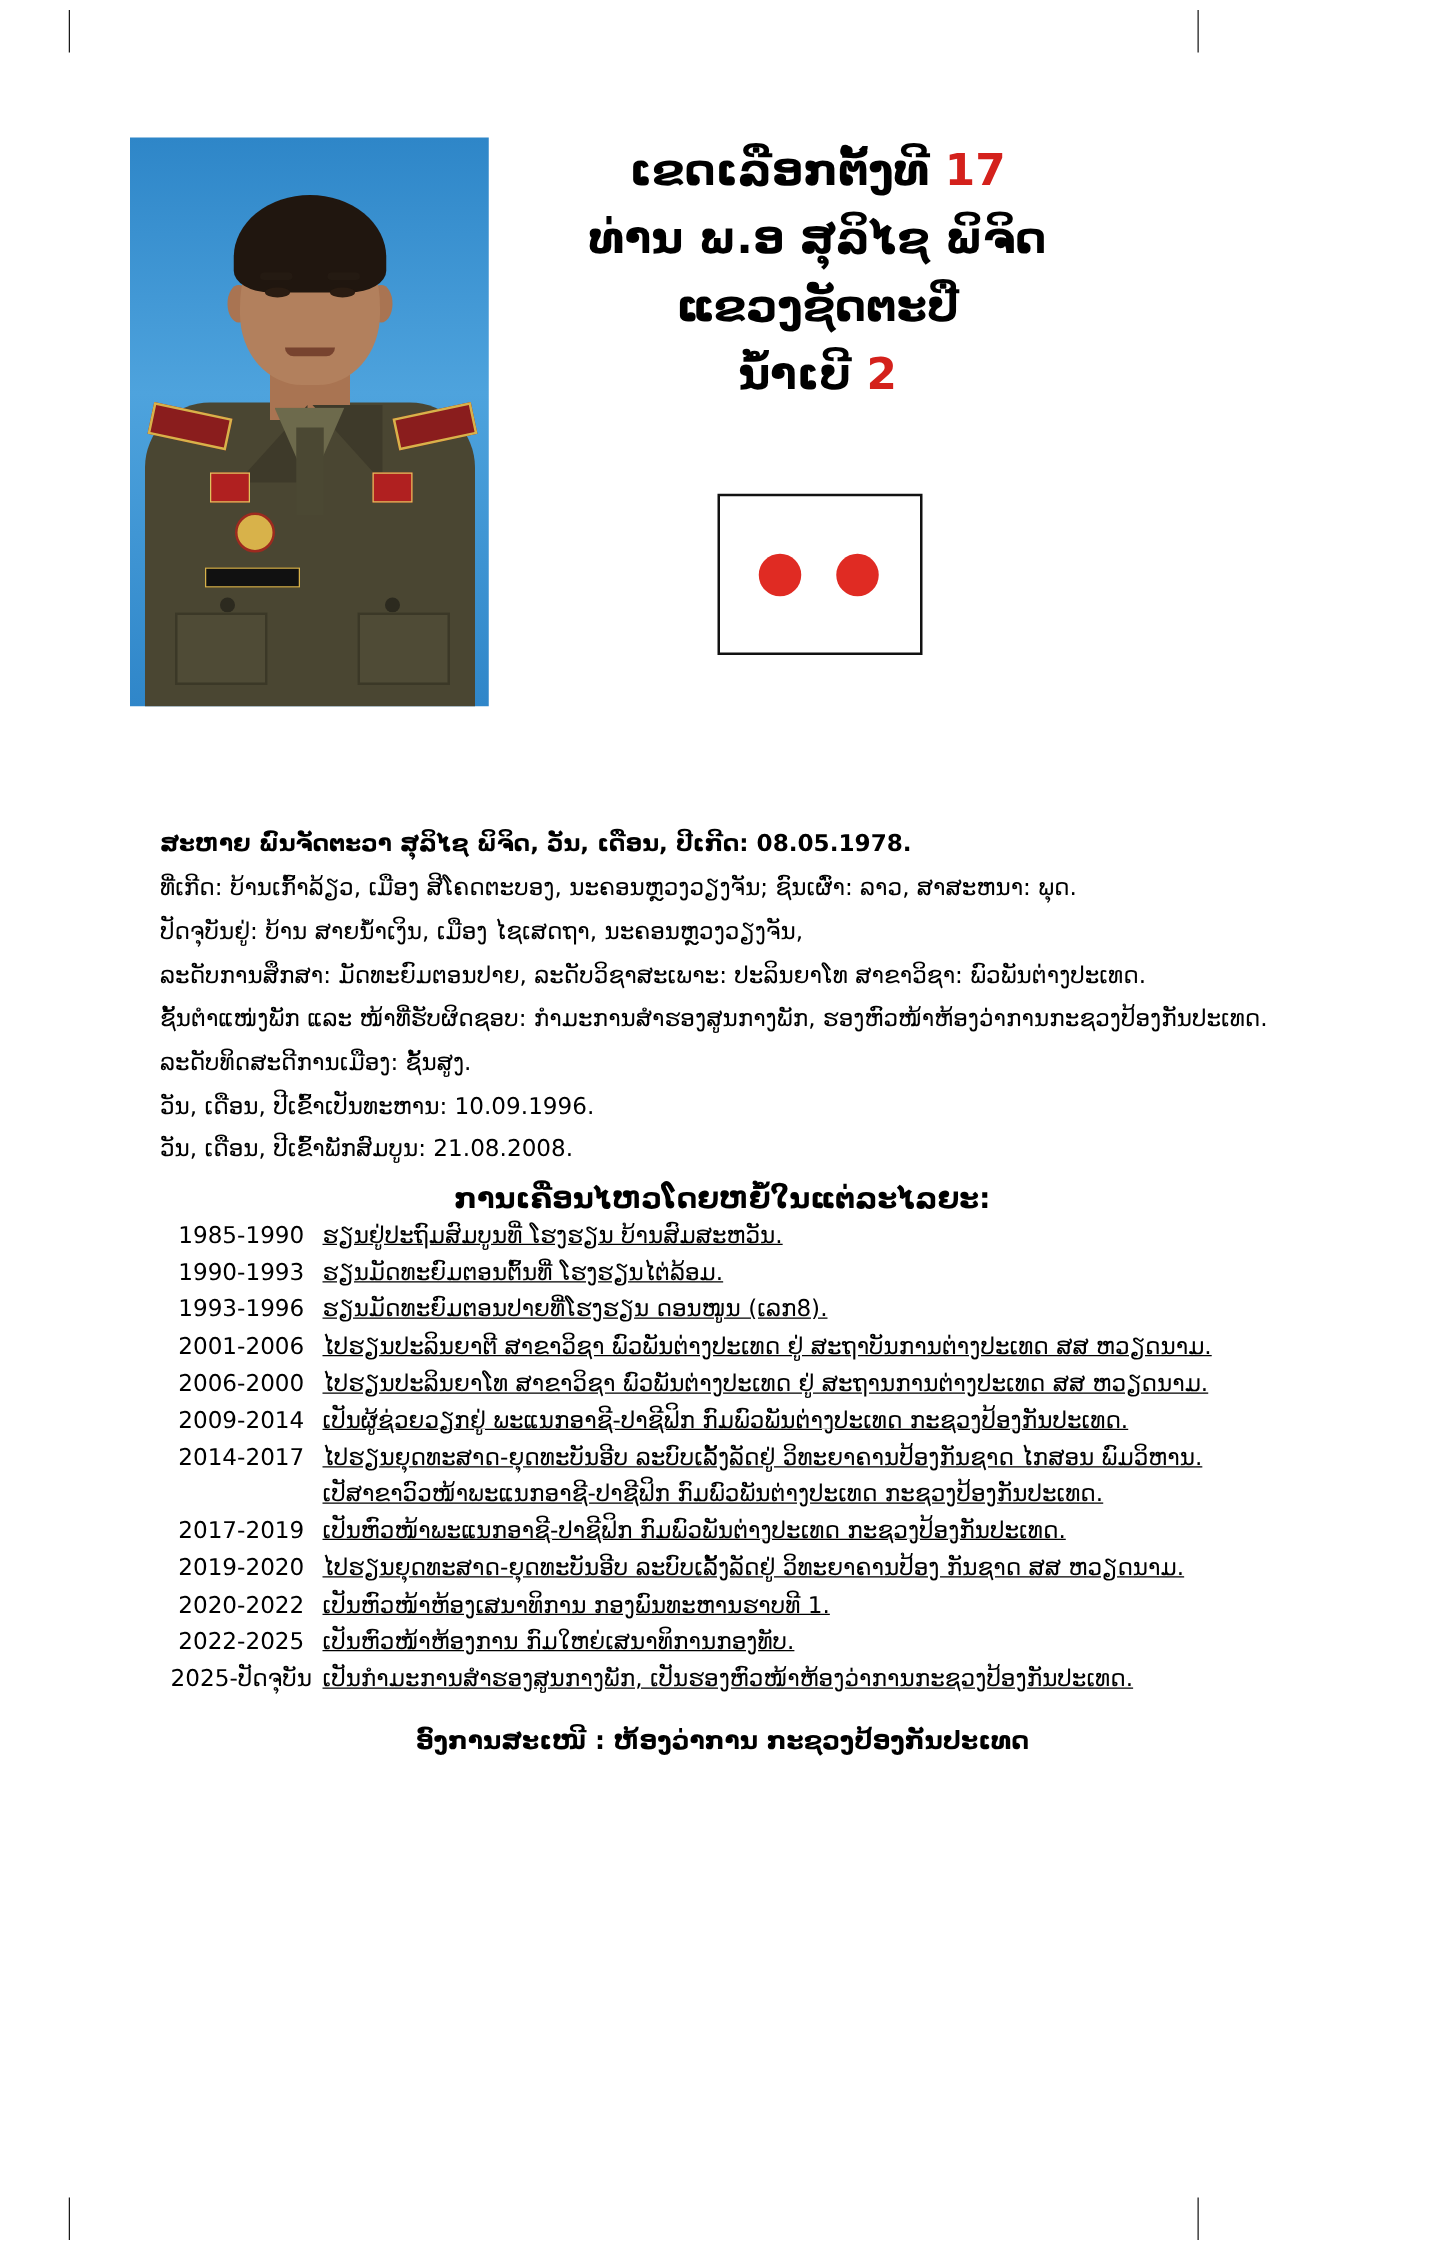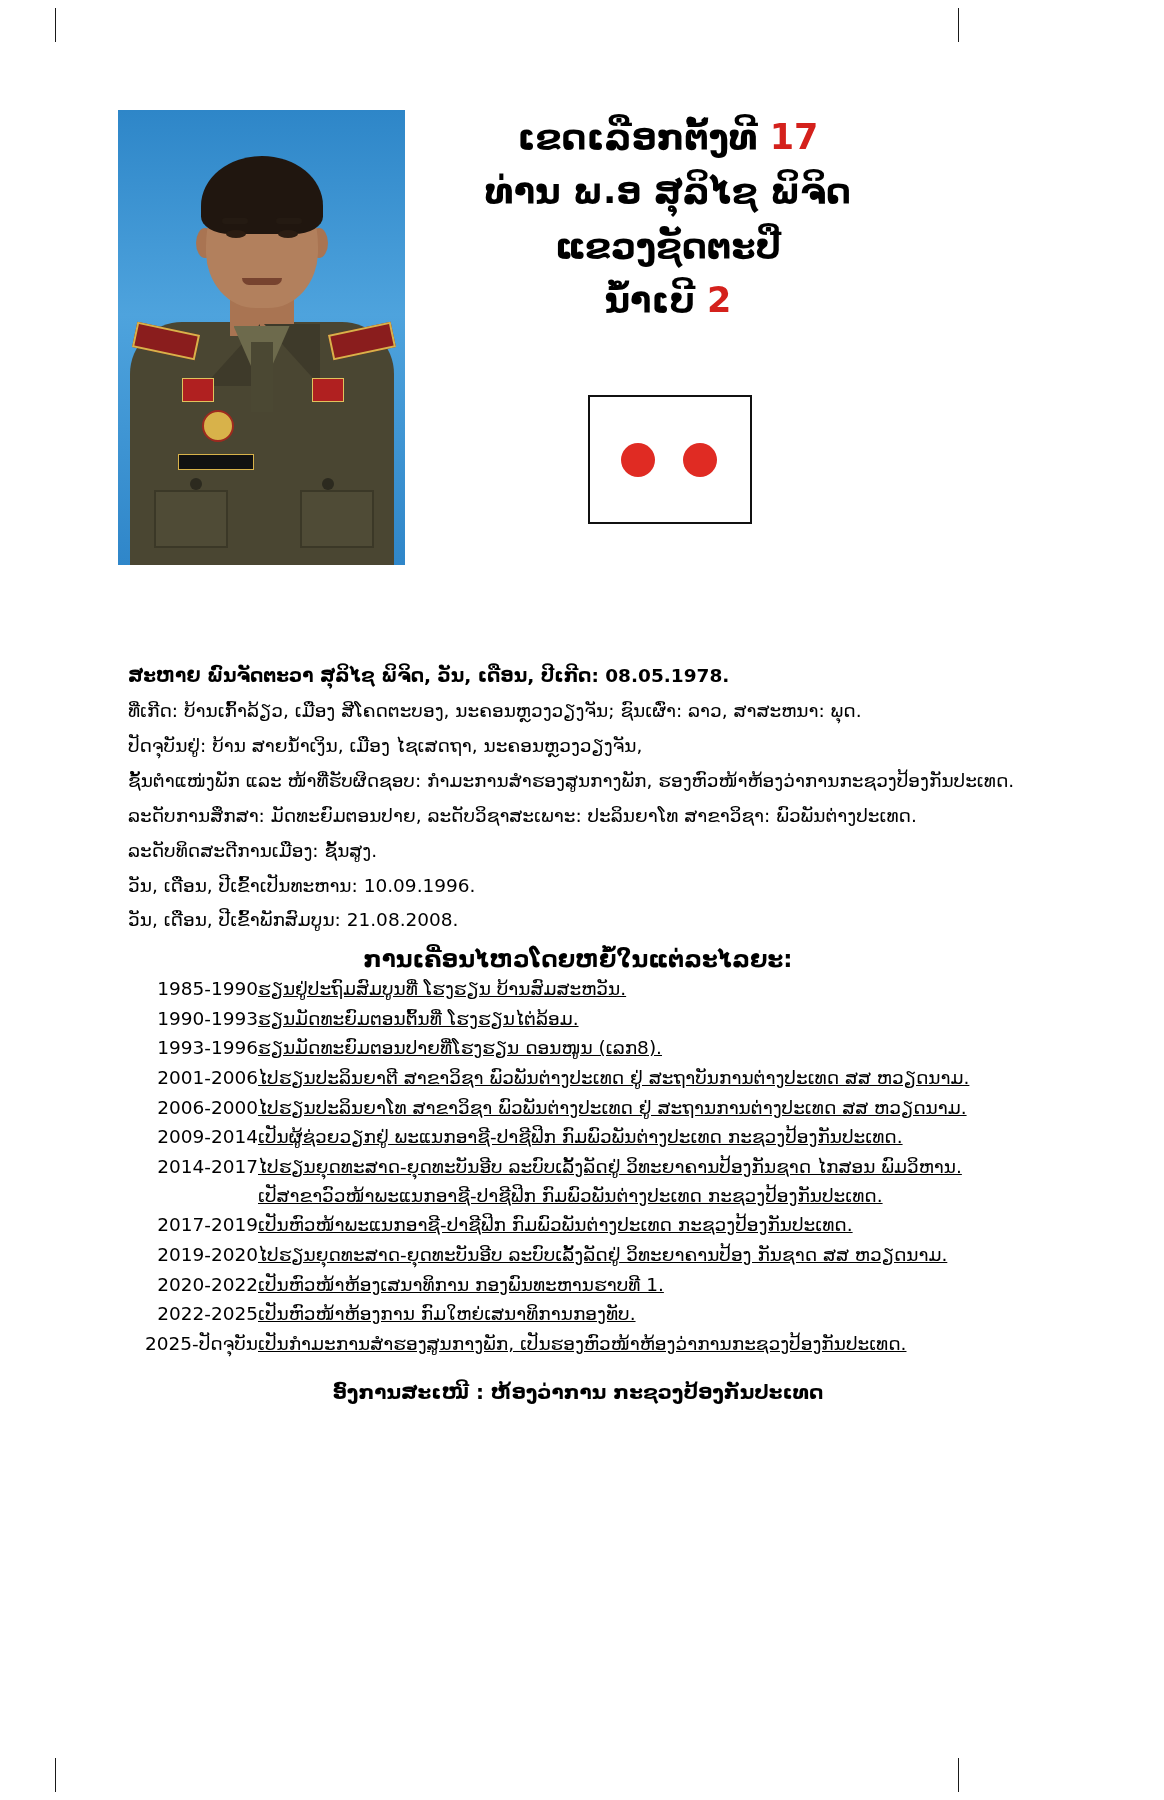--- a/index.html
+++ b/index.html
@@ -29,21 +29,21 @@
   .page {
     position: absolute;
     left: 0; top: 0;
     width: 1164px;
     height: 1800px;
   }
 
   
   .header {
     position: absolute;
-    left: 118px;
+    left: 104px;
     top: 110px;
     width: 800px;
     height: 470px;
   }
   .portrait {
     position: absolute;
     left: 0;
     top: 0;
     width: 287px;
     height: 455px;
@@ -297,21 +297,21 @@
     line-height: 1.55;
   }
   .tl-row {
     display: flex;
     align-items: flex-start;
     margin-bottom: 1px;
   }
   .tl-years {
     width: 130px;
     flex: 0 0 130px;
-    text-align: right;
+    text-align: center;
     white-space: nowrap;
   }
   .tl-desc {
     flex: 1 1 auto;
   }
   .tl-desc div {
     white-space: nowrap;
     text-decoration: underline;
   }
 
@@ -381,22 +381,22 @@
     <div class="flag-box">
       <div class="dot dot-1"></div>
       <div class="dot dot-2"></div>
     </div>
   </div>
 
   <div class="body-block">
     <p class="b">ສະຫາຍ ພົນຈັດຕະວາ ສຸລິໄຊ ພິຈິດ, ວັນ, ເດືອນ, ປີເກີດ: 08.05.1978.</p>
     <p>ທີ່ເກີດ: ບ້ານເກົ້າລ້ຽວ, ເມືອງ ສີໂຄດຕະບອງ, ນະຄອນຫຼວງວຽງຈັນ; ຊົນເຜົ່າ: ລາວ, ສາສະຫນາ: ພຸດ.</p>
     <p>ປັດຈຸບັນຢູ່: ບ້ານ ສາຍນ້ຳເງິນ, ເມືອງ ໄຊເສດຖາ, ນະຄອນຫຼວງວຽງຈັນ,</p>
+    <p>ລະດັບການສຶກສາ: ມັດທະຍົມຕອນປາຍ, ລະດັບວິຊາສະເພາະ: ປະລິນຍາໂທ ສາຂາວິຊາ: ພົວພັນຕ່າງປະເທດ.</p>
     <p>ຊັ້ນຕຳແໜ່ງພັກ ແລະ ໜ້າທີ່ຮັບຜິດຊອບ: ກຳມະການສຳຮອງສູນກາງພັກ, ຮອງຫົວໜ້າຫ້ອງວ່າການກະຊວງປ້ອງກັນປະເທດ.</p>
-    <p>ລະດັບການສຶກສາ: ມັດທະຍົມຕອນປາຍ, ລະດັບວິຊາສະເພາະ: ປະລິນຍາໂທ ສາຂາວິຊາ: ພົວພັນຕ່າງປະເທດ.</p>
     <p>ລະດັບທິດສະດີການເມືອງ: ຊັ້ນສູງ.</p>
     <p>ວັນ, ເດືອນ, ປີເຂົ້າເປັນທະຫານ: 10.09.1996.</p>
     <p>ວັນ, ເດືອນ, ປີເຂົ້າພັກສົມບູນ: 21.08.2008.</p>
     <p class="section-title">ການເຄື່ອນໄຫວໂດຍຫຍໍ້ໃນແຕ່ລະໄລຍະ:</p>
   </div>
 
   <div class="timeline">
 
     <div class="tl-row">
       <div class="tl-years">1985-1990</div>

